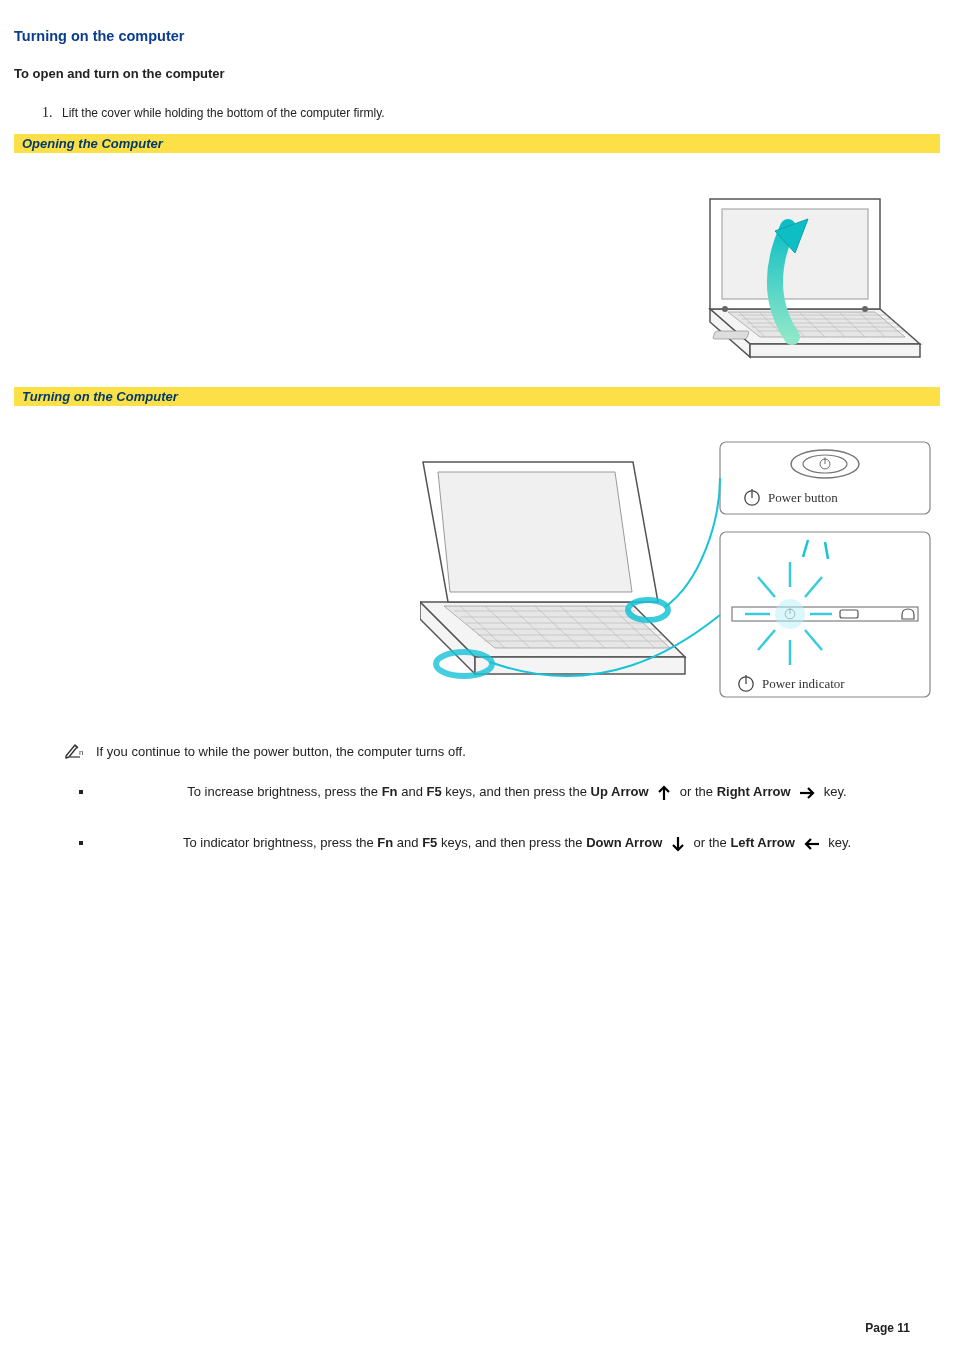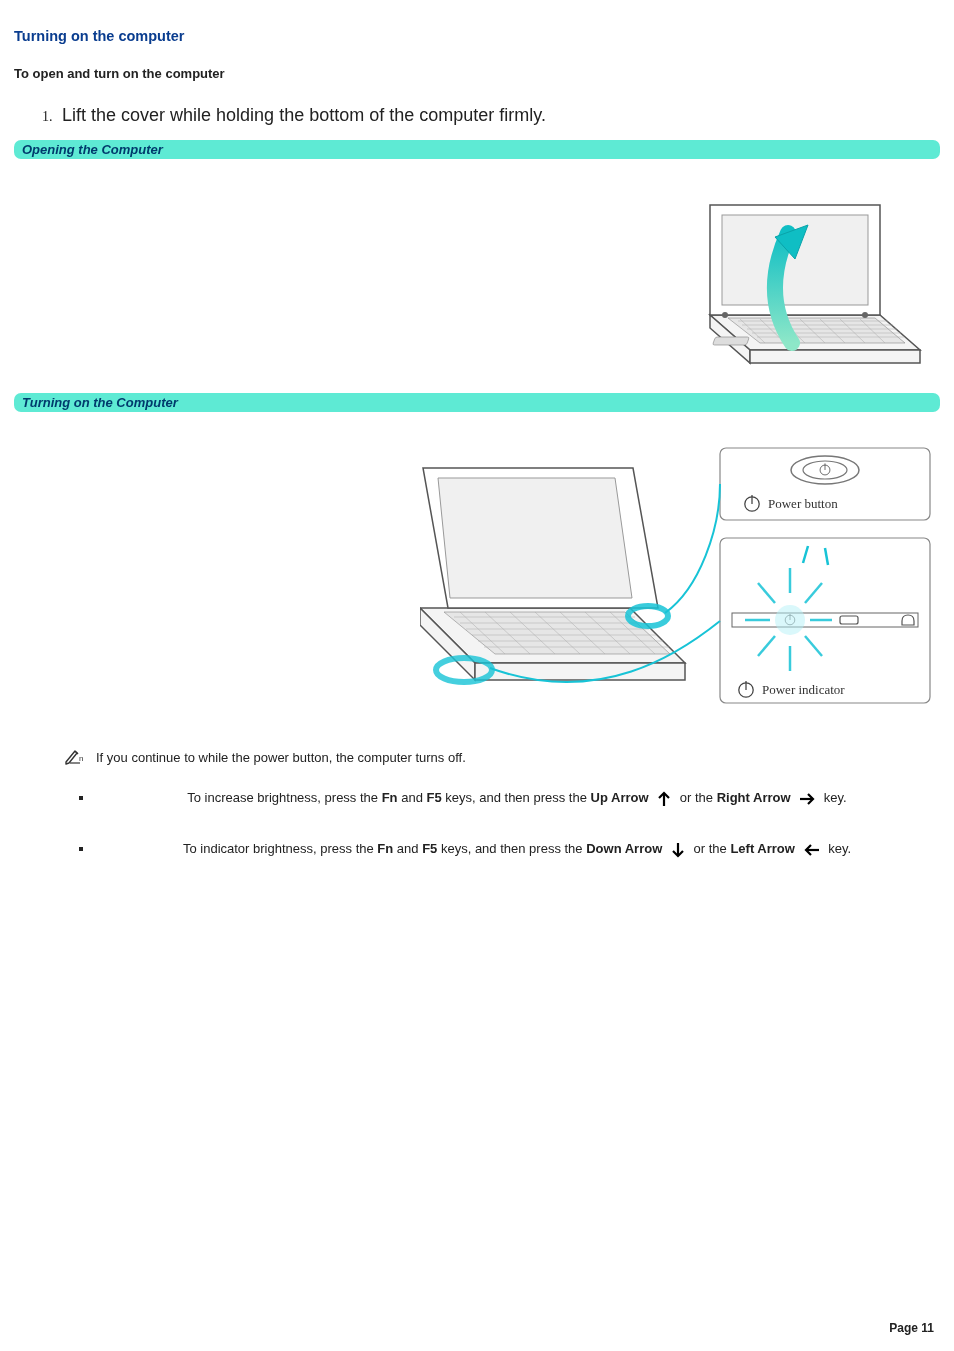--- a/index.html
+++ b/index.html
@@ -1,30 +1,30 @@
 <!DOCTYPE html>
 <html><head>
 <meta charset="utf-8">
 <style>
   * { box-sizing: border-box; margin: 0; padding: 0; }
   html, body { width: 954px; background: #fff; font-family: Verdana, Geneva, sans-serif; color: #222; }
   .page { padding: 10px 14px 22px 14px; position: relative; min-height: 1351px; }
   .title { color: #0a3d8f; font-weight: bold; font-size: 14.5px; margin: 18px 0 22px 0; }
   .subhead { font-weight: bold; font-size: 13px; margin-bottom: 24px; }
-  ol.steps { list-style: decimal; padding-left: 42px; font-size: 18px; }
+  ol.steps { list-style: decimal; padding-left: 42px; font-size: 12px; }
   ol.steps > li { margin-bottom: 14px; padding-left: 6px; }
   ol.steps > li::marker { font-family: "Times New Roman", serif; font-size: 14px; }
-  .caption-bar { background: #5eead4; color: #003a6c; font-style: italic; font-weight: bold; font-size: 13px; padding: 2px 8px; margin: 4px 0 6px 0; width: 100%; border-radius: 7px; }
+  .caption-bar { background: #fde047; color: #003a6c; font-style: italic; font-weight: bold; font-size: 13px; padding: 2px 8px; margin: 4px 0 6px 0; width: 100%; }
   .figure-wrap { display:flex; justify-content:flex-end; margin: 4px 0 18px 0; }
   .note-row { display:flex; align-items:center; gap:10px; margin: 30px 0 14px 50px; font-size:13px; }
   .bullets { list-style: square; padding-left: 80px; font-size:13px;text-align:center; }
   .bullets > li { margin: 18px 0 24px 0; line-height: 2.1; }
   .kw { font-weight: bold; }
   .arrow-icon { display:inline-block; vertical-align: middle; margin: 0 4px; }
-  .page-num { position:absolute; right: 20px; bottom: 16px; font-weight:bold; font-size:12px; }
+  .page-num { position:absolute; right: 44px; bottom: 16px; font-weight:bold; font-size:12px; }
   svg { display:block; }
 </style>
 </head>
 <body>
 
 <div class="page">
 
   <div class="title">Turning on the computer</div>
 
   <div class="subhead">To open and turn on the computer</div>

